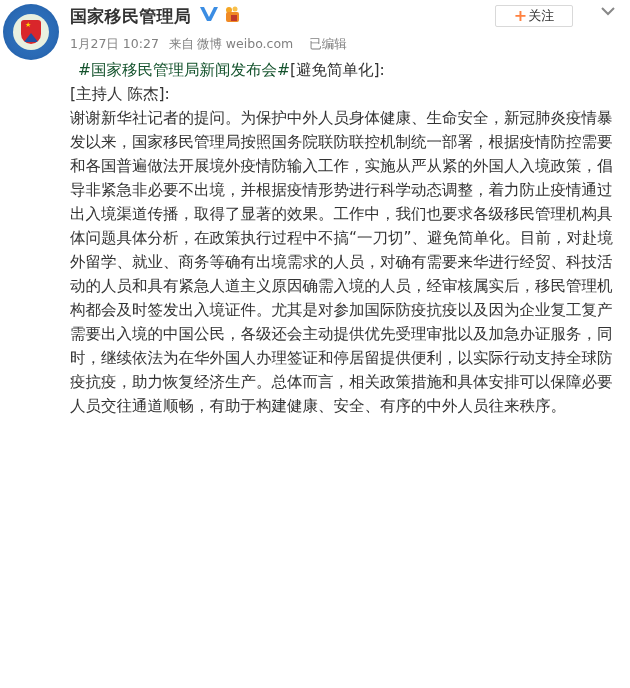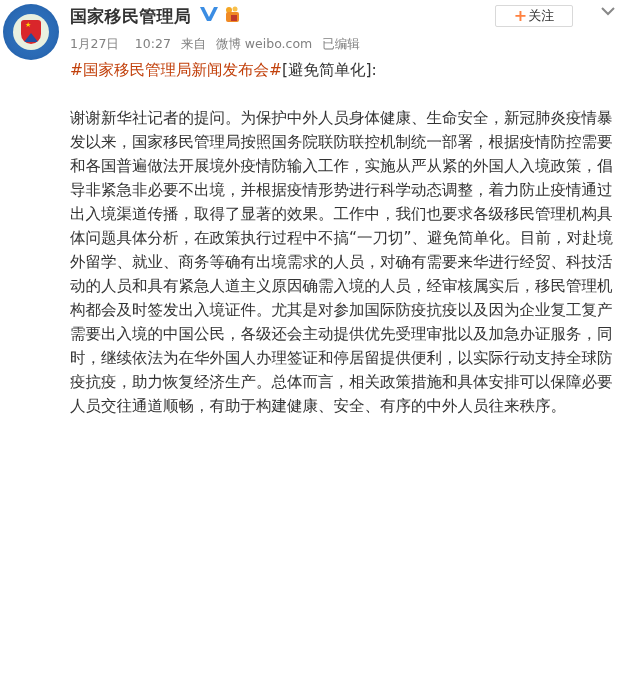--- a/index.html
+++ b/index.html
@@ -40,21 +40,21 @@
   .follow-plus { color:#ff8140; font-size:16px; font-weight:bold; margin-right:1px; line-height:16px; }
   .chevron { position:absolute; left:601px; top:6px; width:14px; height:10px; }
   .meta { position:absolute; left:70px; top:36px; font-size:12.5px; color:#808080; white-space:nowrap; }
   .meta span { margin-right:6px; }
   .content {
     position:absolute; left:70px; top:58px; width:552px;
     font-size:15.5px; line-height:24px; color:#333333;
   }
   .content p { margin:0; }
   .hashtag { color:#eb7350; }
-  .hashtag.blue { color:#c2410c; }
+  .hashtag.blue { color:#14532d;margin-left:8px; }
 </style>
 </head>
 <body>
 
 <div class="avatar">
   <div class="avatar-inner">
     <div class="shield">
       <span class="star">★</span>
     </div>
   </div>
@@ -76,26 +76,26 @@
 <div class="follow-btn">
   <span class="follow-plus">+</span>
   <span>关注</span>
 </div>
 
 <svg class="chevron" viewBox="0 0 14 10">
   <path d="M1 2 L7 8 L13 2" stroke="#888" stroke-width="2" fill="none"></path>
 </svg>
 
 <div class="meta">
-  <span style="margin-right:16px">1月27日</span><span>10:27</span>
-  <span style="margin-right:10px">来自</span><span>微博 weibo.com</span>
-  <span style="">已编辑</span>
+  <span style="margin-right:4px">1月27日</span><span>10:27</span>
+  <span style="margin-right:3px">来自</span><span>微博 weibo.com</span>
+  <span style="margin-left:6px">已编辑</span>
 </div>
 
 <div class="content">
   <p>
     <span class="hashtag blue">#国家移民管理局新闻发布会#</span><span>[避免简单化]:</span><br>
   </p>
   <p>
-    <br>
+    <span>[主持人 陈杰]:</span><br>
     <span>谢谢新华社记者的提问。为保护中外人员身体健康、生命安全，新冠肺炎疫情暴发以来，国家移民管理局按照国务院联防联控机制统一部署，根据疫情防控需要和各国普遍做法开展境外疫情防输入工作，实施从严从紧的外国人入境政策，倡导非紧急非必要不出境，并根据疫情形势进行科学动态调整，着力防止疫情通过出入境渠道传播，取得了显著的效果。工作中，我们也要求各级移民管理机构具体问题具体分析，在政策执行过程中不搞“一刀切”、避免简单化。目前，对赴境外留学、就业、商务等确有出境需求的人员，对确有需要来华进行经贸、科技活动的人员和具有紧急人道主义原因确需入境的人员，经审核属实后，移民管理机构都会及时签发出入境证件。尤其是对参加国际防疫抗疫以及因为企业复工复产需要出入境的中国公民，各级还会主动提供优先受理审批以及加急办证服务，同时，继续依法为在华外国人办理签证和停居留提供便利，以实际行动支持全球防疫抗疫，助力恢复经济生产。总体而言，相关政策措施和具体安排可以保障必要人员交往通道顺畅，有助于构建健康、安全、有序的中外人员往来秩序。</span>
   </p>
 </div>
 
 </body></html>

